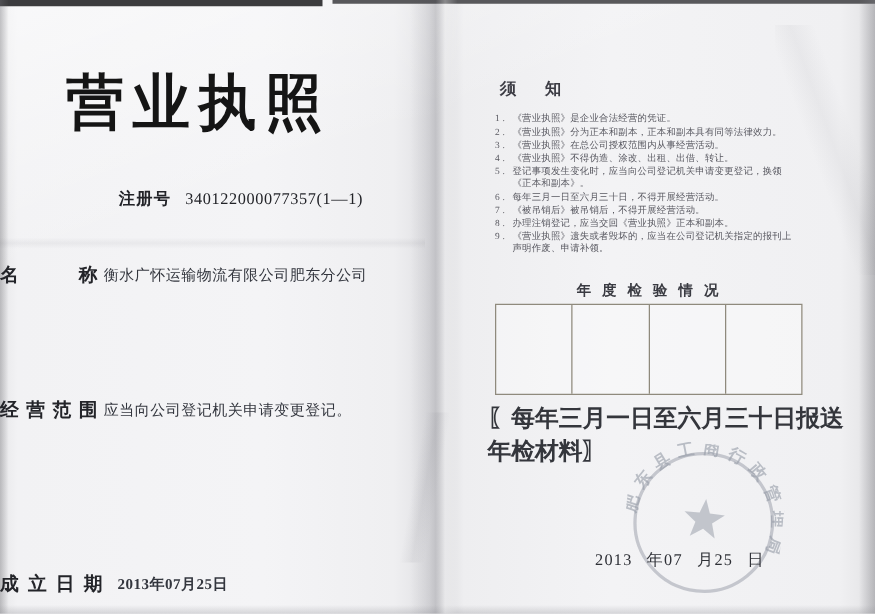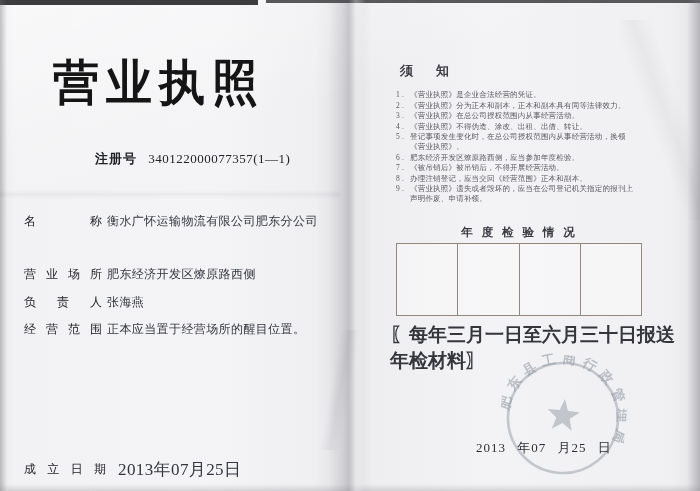--- a/index.html
+++ b/index.html
@@ -48,35 +48,35 @@
   .subtitle{
     position:absolute;left:114px;top:121px;
     font-size:17px;color:#1c1c1e;letter-spacing:5px;font-weight:600;
   }
   .regline{position:absolute;left:95px;top:150px;font-size:13px;color:#222328;}
   .regline .reg-label{font-weight:700;letter-spacing:1px;margin-right:8px;text-align:center;}
   .regline .reg-num{font-family:"Liberation Serif", serif;letter-spacing:.5px;margin-top:15px;}
 
   .field-row{position:absolute;left:0;width:345px;white-space:nowrap;}
   .f-label{
-    display:inline-block;margin-left:24px;width:78px;
-    font-size:12px;font-weight:400;color:#232429;
+    display:inline-block;width:78px;
+    font-size:15px;font-weight:700;color:#232429;
     text-align:justify;text-align-last:justify;vertical-align:middle;
   }
   .f-value{
     display:inline-block;margin-left:1px;font-size:12px;color:#33363e;
     letter-spacing:.4px;vertical-align:middle;
   }
   .row-name{top:211px;}
   .row-premises{top:264px;}
   .row-person{top:292px;}
   .row-scope{top:319px;}
   .row-establish{top:458px;}
   .row-establish .f-label{width:82px;}
-  .row-establish .f-value{margin-left:8px;font-size:17px;}
+  .row-establish .f-value{margin-left:8px;font-size:12px;font-weight:bold;}
 
   
   .notice-title{
     position:absolute;left:400px;top:62px;width:240px;
     font-size:13px;font-weight:700;color:#3c3c44;letter-spacing:5px;
   }
   .notice-list{
     position:absolute;left:396px;top:90px;width:240px;
     list-style:none;margin:0;padding:0;
     font-size:7.5px;line-height:10px;color:#585860;letter-spacing:.2px;
@@ -126,31 +126,23 @@
 
   <div class="regline">
     <span class="reg-label">注册号</span>
     <span class="reg-num">340122000077357(1—1)</span>
   </div>
 
   <div class="field-row row-name">
     <span class="f-label">名称</span>
     <span class="f-value">衡水广怀运输物流有限公司肥东分公司</span>
   </div>
-  <div class="field-row row-premises">
-    <span class="f-label">营业场所</span>
-    <span class="f-value">肥东经济开发区燎原路西侧</span>
-  </div>
-  <div class="field-row row-person">
-    <span class="f-label">负责人</span>
-    <span class="f-value">张海燕</span>
-  </div>
   <div class="field-row row-scope">
     <span class="f-label">经营范围</span>
-    <span class="f-value">正本应当置于经营场所的醒目位置。</span>
+    <span class="f-value">应当向公司登记机关申请变更登记。</span>
   </div>
   <div class="field-row row-establish">
     <span class="f-label">成立日期</span>
     <span class="f-value">2013年07月25日</span>
   </div>
 
   <div class="notice-title">须　知</div>
 
   <ol class="notice-list">
     <li>
@@ -164,33 +156,33 @@
     <li>
         <span class="num">3 .</span>
         <span class="txt">《营业执照》在总公司授权范围内从事经营活动。</span>
       </li>
     <li>
         <span class="num">4 .</span>
         <span class="txt">《营业执照》不得伪造、涂改、出租、出借、转让。</span>
       </li>
     <li>
         <span class="num">5 .</span>
-        <span class="txt">登记事项发生变化时，在总公司授权范围内从事经营活动，换领《营业执照》。</span>
+        <span class="txt">登记事项发生变化时，应当向公司登记机关申请变更登记，换领《正本和副本》。</span>
       </li>
     <li>
         <span class="num">6 .</span>
-        <span class="txt">肥东经济开发区燎原路西侧，应当参加年度检验。</span>
+        <span class="txt">每年三月一日至六月三十日，不得开展经营活动。</span>
       </li>
     <li>
         <span class="num">7 .</span>
         <span class="txt">《被吊销后》被吊销后，不得开展经营活动。</span>
       </li>
     <li>
         <span class="num">8 .</span>
-        <span class="txt">办理注销登记，应当交回《经营范围》正本和副本。</span>
+        <span class="txt">办理注销登记，应当交回《营业执照》正本和副本。</span>
       </li>
     <li>
         <span class="num">9 .</span>
         <span class="txt">《营业执照》遗失或者毁坏的，应当在公司登记机关指定的报刊上声明作废、申请补领。</span>
       </li>
   </ol>
 
   <div class="inspect-title">年 度 检 验 情 况</div>
 
   <div class="inspect-table">

